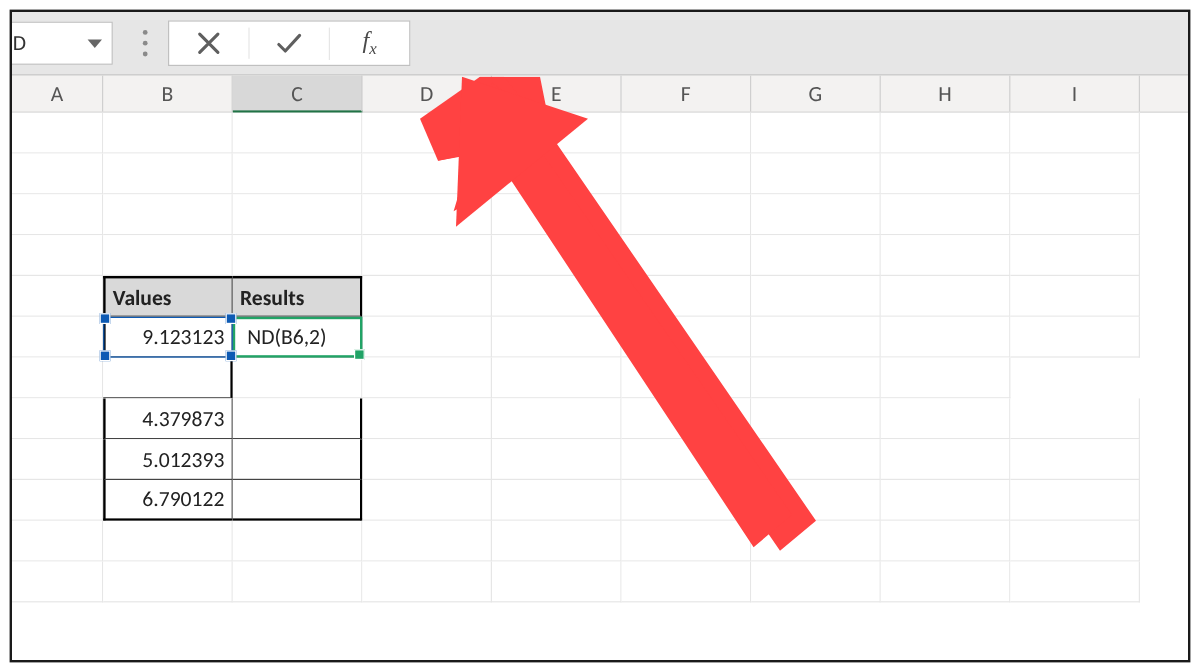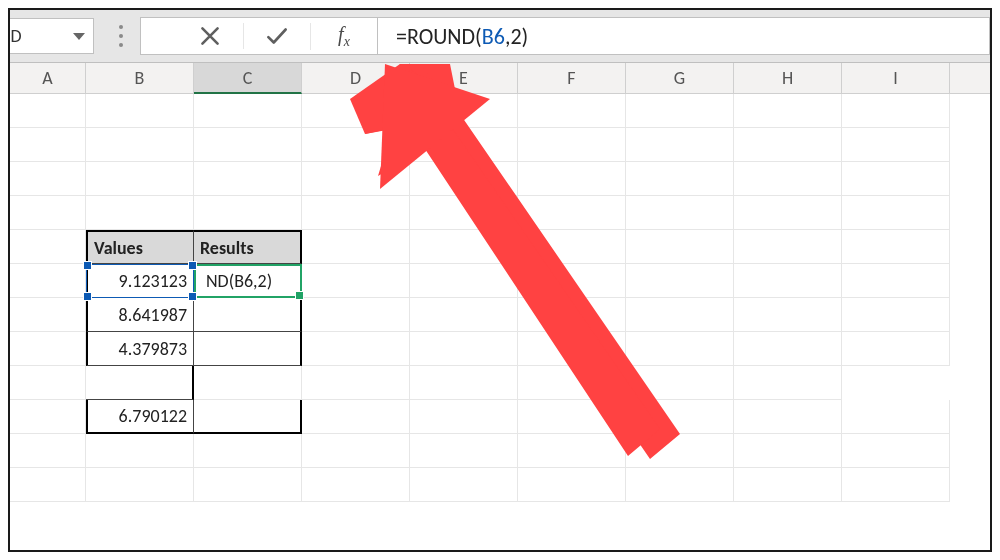--- a/index.html
+++ b/index.html
@@ -65,21 +65,20 @@
     background: #8a8a8a;
     border-radius: 50%;
   }
   .fbtns {
     height: 36px;
     width: 200px;
     background: #fff;
     border: 1px solid #c0c0c0;
     display: flex;
     align-items: center;
-    padding-left: 36px;
   }
   .fbtn {
     flex: 1;
     display: flex;
     align-items: center;
     justify-content: center;
   }
   .fbtn + .fbtn { border-left: 1px solid #e6e6e6; }
   .fbtn svg { width: 26px; height: 26px; }
   .fbtn .stroke { stroke: #5f5f5f; stroke-width: 2.4; fill: none; stroke-linecap: round; stroke-linejoin: round; }
@@ -243,25 +242,20 @@
       </div>
       <div class="fbtn">
         <svg viewBox="0 0 24 24">
               <path class="stroke" d="M4 13 L9 18 L20 6"></path>
             </svg>
       </div>
       <div class="fbtn">
         <span class="fx-label">f<span style="font-size:14px;vertical-align:sub;font-style:italic;">x</span></span>
       </div>
     </div>
-    <div class="formula-input">
-      <span class="fpart">=ROUND(</span>
-          <span class="fpart fref">B6</span>
-          <span class="fpart">,2)</span>
-    </div>
   </div>
 
   <div class="colhdr">
     <div class="ch first">A</div>
     <div class="ch">B</div>
     <div class="ch sel">C</div>
     <div class="ch">D</div>
     <div class="ch">E</div>
     <div class="ch">F</div>
     <div class="ch">G</div>
@@ -335,21 +329,20 @@
       <div class="cell"></div>
           <div class="cell"></div>
           <div class="cell"></div>
           <div class="cell"></div>
           <div class="cell"></div>
           <div class="cell"></div>
     </div>
 
     <div class="row">
       <div class="cell first"></div>
-      <div class="cell thickLeft thinR thin">8.641987</div>
       <div class="cell thickRight thin"></div>
       <div class="cell"></div>
           <div class="cell"></div>
           <div class="cell"></div>
           <div class="cell"></div>
           <div class="cell"></div>
           <div class="cell"></div>
     </div>
 
     <div class="row">
@@ -359,20 +352,21 @@
       <div class="cell"></div>
           <div class="cell"></div>
           <div class="cell"></div>
           <div class="cell"></div>
           <div class="cell"></div>
           <div class="cell"></div>
     </div>
 
     <div class="row">
       <div class="cell first"></div>
+      <div class="cell thickLeft thinR thin">5.012393</div>
       <div class="cell thickRight thin"></div>
       <div class="cell"></div>
           <div class="cell"></div>
           <div class="cell"></div>
           <div class="cell"></div>
           <div class="cell"></div>
           <div class="cell"></div>
     </div>
 
 

